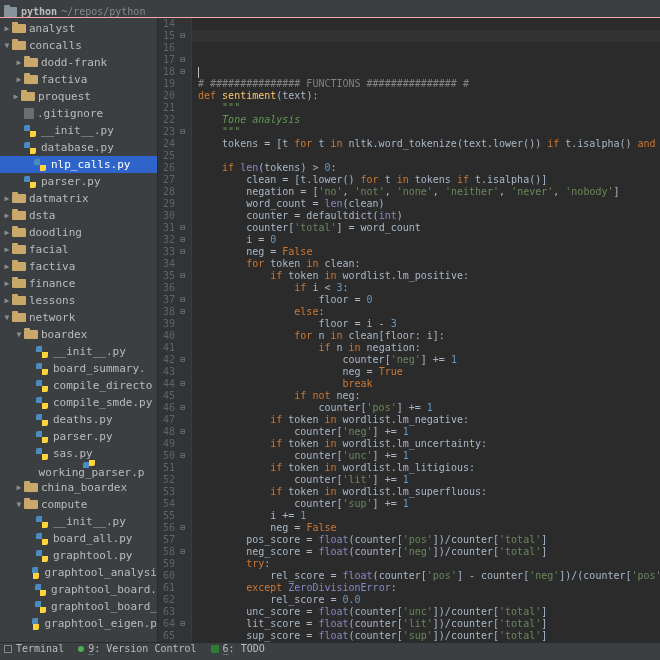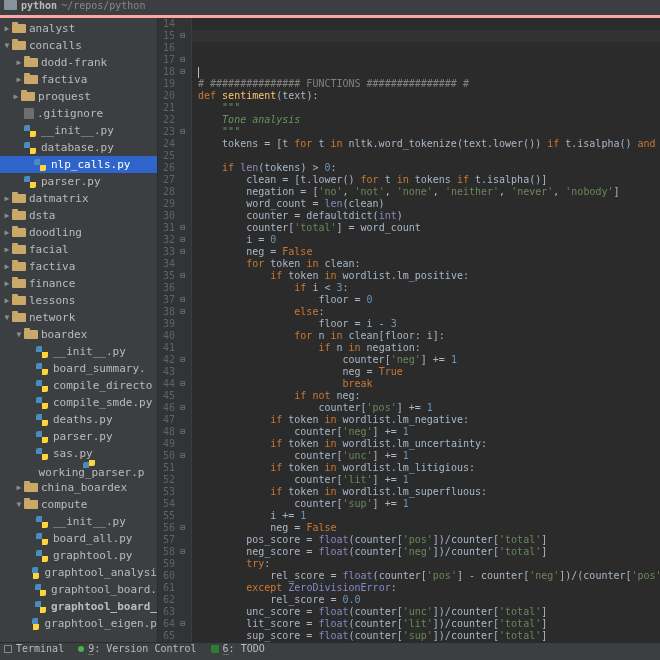--- a/index.html
+++ b/index.html
@@ -10,23 +10,23 @@
     color: #a9b7c6;
     width: 660px;
     height: 660px;
     overflow: hidden;
     display: flex;
     flex-direction: column;
   }
   .breadcrumb {
     height: 18px;
     background: #3c3f41;
-    border-bottom: 3px solid #fca5a5;
-    display: flex;
-    align-items: flex-start;
+    border-bottom: 1px solid #fca5a5;
+    display: flex;
+    align-items: flex-end;
     padding: 0 4px;
     gap: 4px;
     font-size: 10px;
     color: #bbbbbb;
   }
   .breadcrumb .folder-icon {
     width: 13px; height: 10px;
     background: #87939a;
     border-radius: 1px;
     position: relative;
@@ -338,21 +338,21 @@
       <div class="tree-row" style="padding-left: 26px;">
         <span class="chev none"></span>
         <span class="icon py"></span>
         <span>graphtool_analysi</span>
       </div>
       <div class="tree-row" style="padding-left: 26px;">
         <span class="chev none"></span>
         <span class="icon py"></span>
         <span>graphtool_board.</span>
       </div>
-      <div class="tree-row" style="padding-left: 26px; font-weight: bold;">
+      <div class="tree-row" style="padding-left: 26px;">
         <span class="chev none"></span>
         <span class="icon py"></span>
         <span>graphtool_board_</span>
       </div>
       <div class="tree-row" style="padding-left: 26px;">
         <span class="chev none"></span>
         <span class="icon py"></span>
         <span>graphtool_eigen.p</span>
       </div>
     </div>

